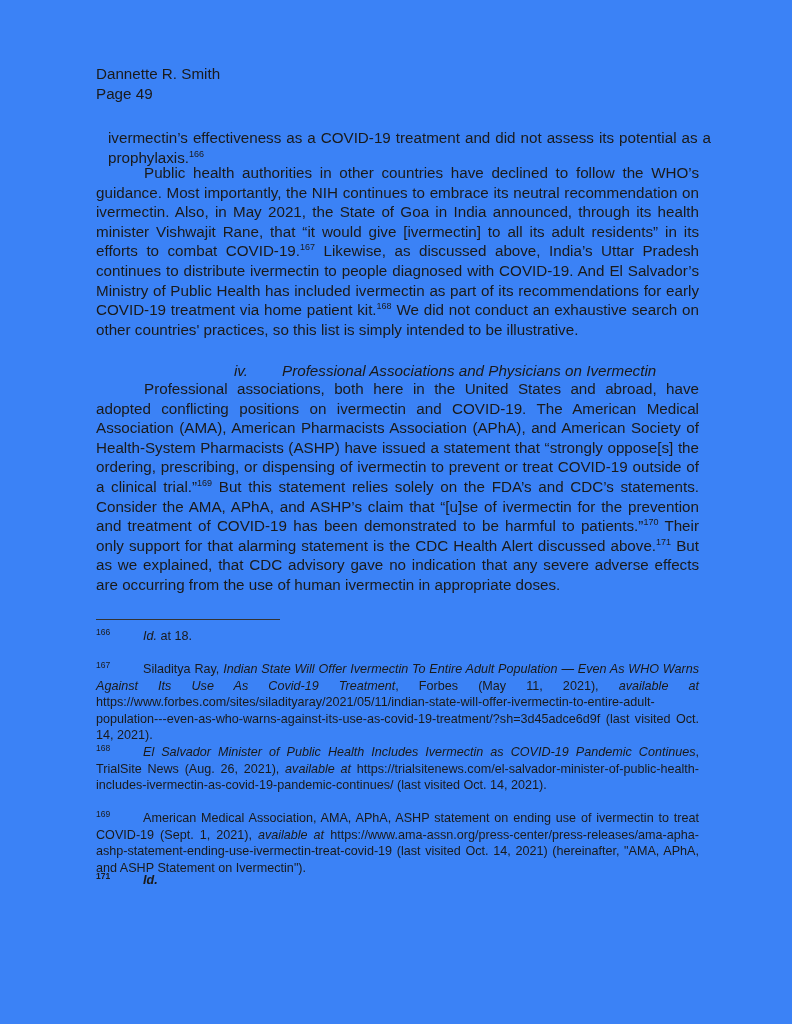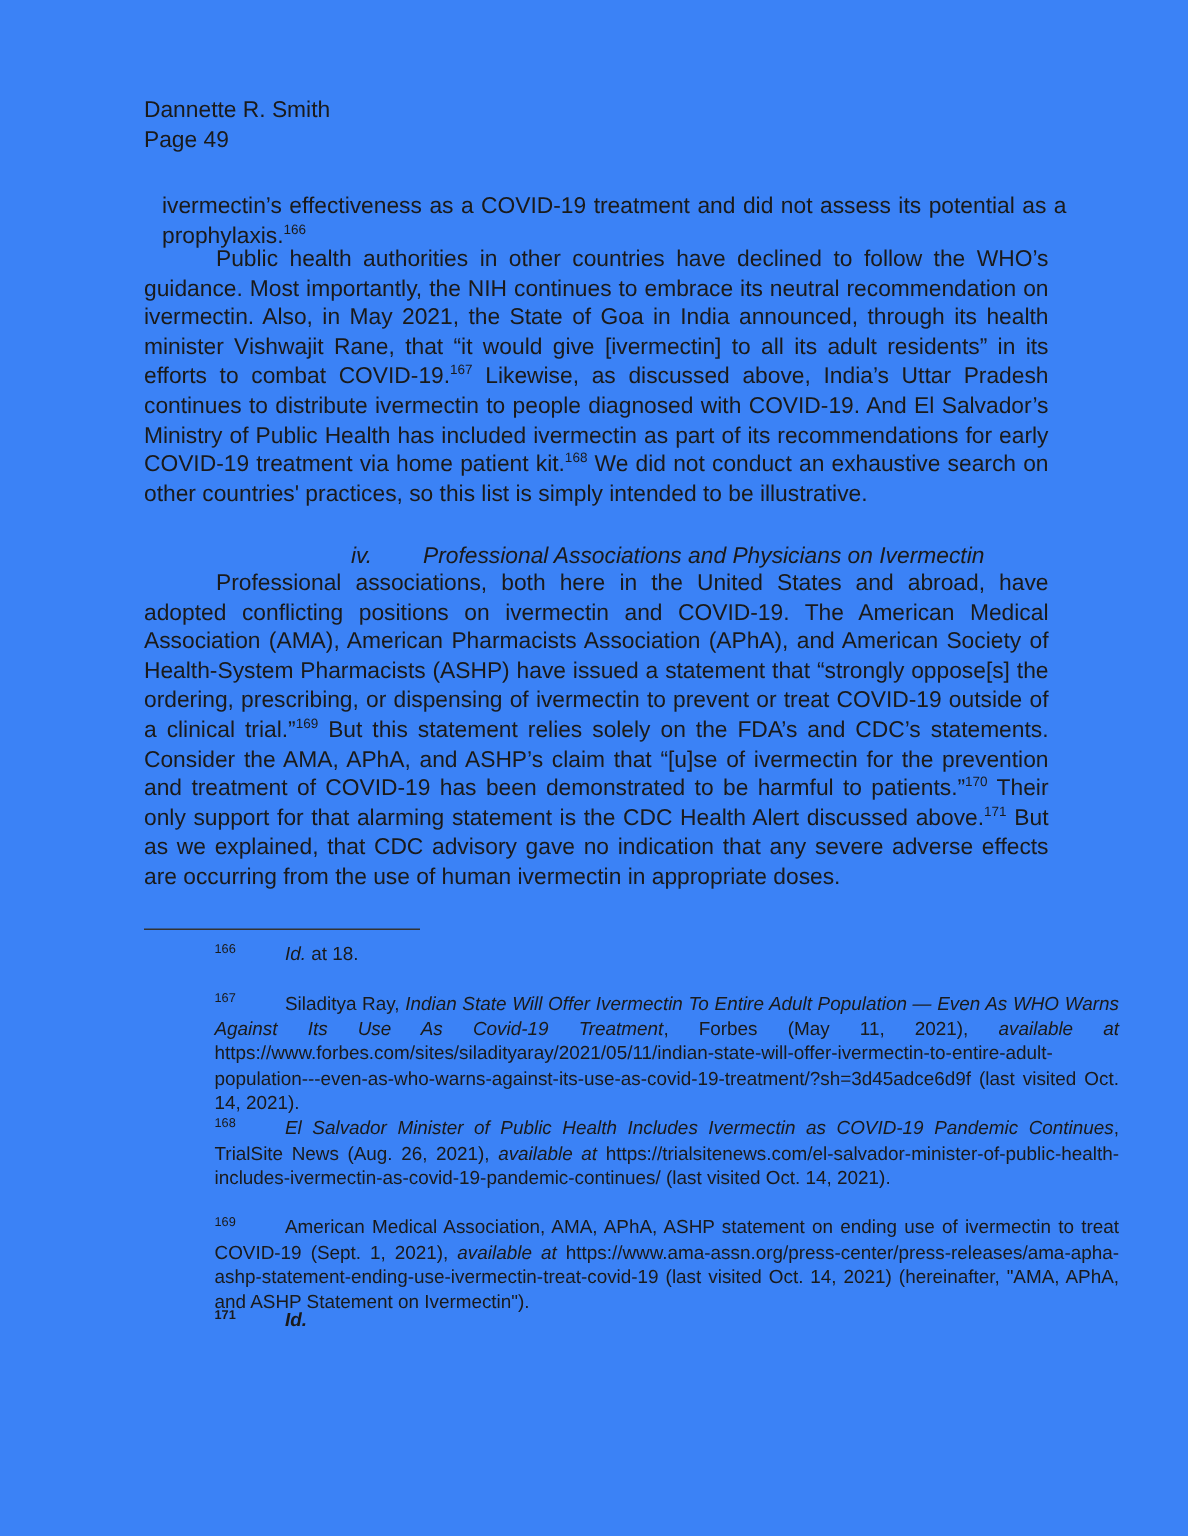--- a/index.html
+++ b/index.html
@@ -7,21 +7,21 @@
       font-family: "Liberation Sans", sans-serif; color: #1a1a1a; }
     .page { position: absolute; left: 0; top: 0; width: 792px; height: 1024px; background: #3b82f6; }
     .hdr { position: absolute; left: 96px; top: 64px; font-size: 15.2px; line-height: 20px; }
     .body-text { position: absolute; left: 96px; width: 603px; font-size: 15.2px; line-height: 19.6px;
       text-align: justify; }
     .indent { text-indent: 48px; }
     sup { font-size: 9px; line-height: 0; vertical-align: 6px; }
     .heading { position: absolute; left: 234px; top: 348px; font-size: 15.2px; font-style: italic; white-space: nowrap; margin-top: 14px; }
     .heading .num { display: inline-block; width: 48px; }
     .fn-rule { position: absolute; left: 96px; top: 619px; width: 184px; height: 0; border-top: 1px solid #333; }
-    .fn { position: absolute; left: 96px; width: 603px; font-size: 12.6px; line-height: 16.6px; text-align: justify; margin-left: 47px; }
+    .fn { position: absolute; left: 96px; width: 603px; font-size: 12.6px; line-height: 16.6px; text-align: justify; }
     .fn .fnnum { font-size: 8.5px; vertical-align: 5px; line-height: 0; display: inline-block; width: 47px; }
     .fn a { color: #1a1a1a; }
     .fn i { font-style: italic; }
   </style>
 </head>
 <body>
 
 <div class="page">
 
   <div class="hdr">

